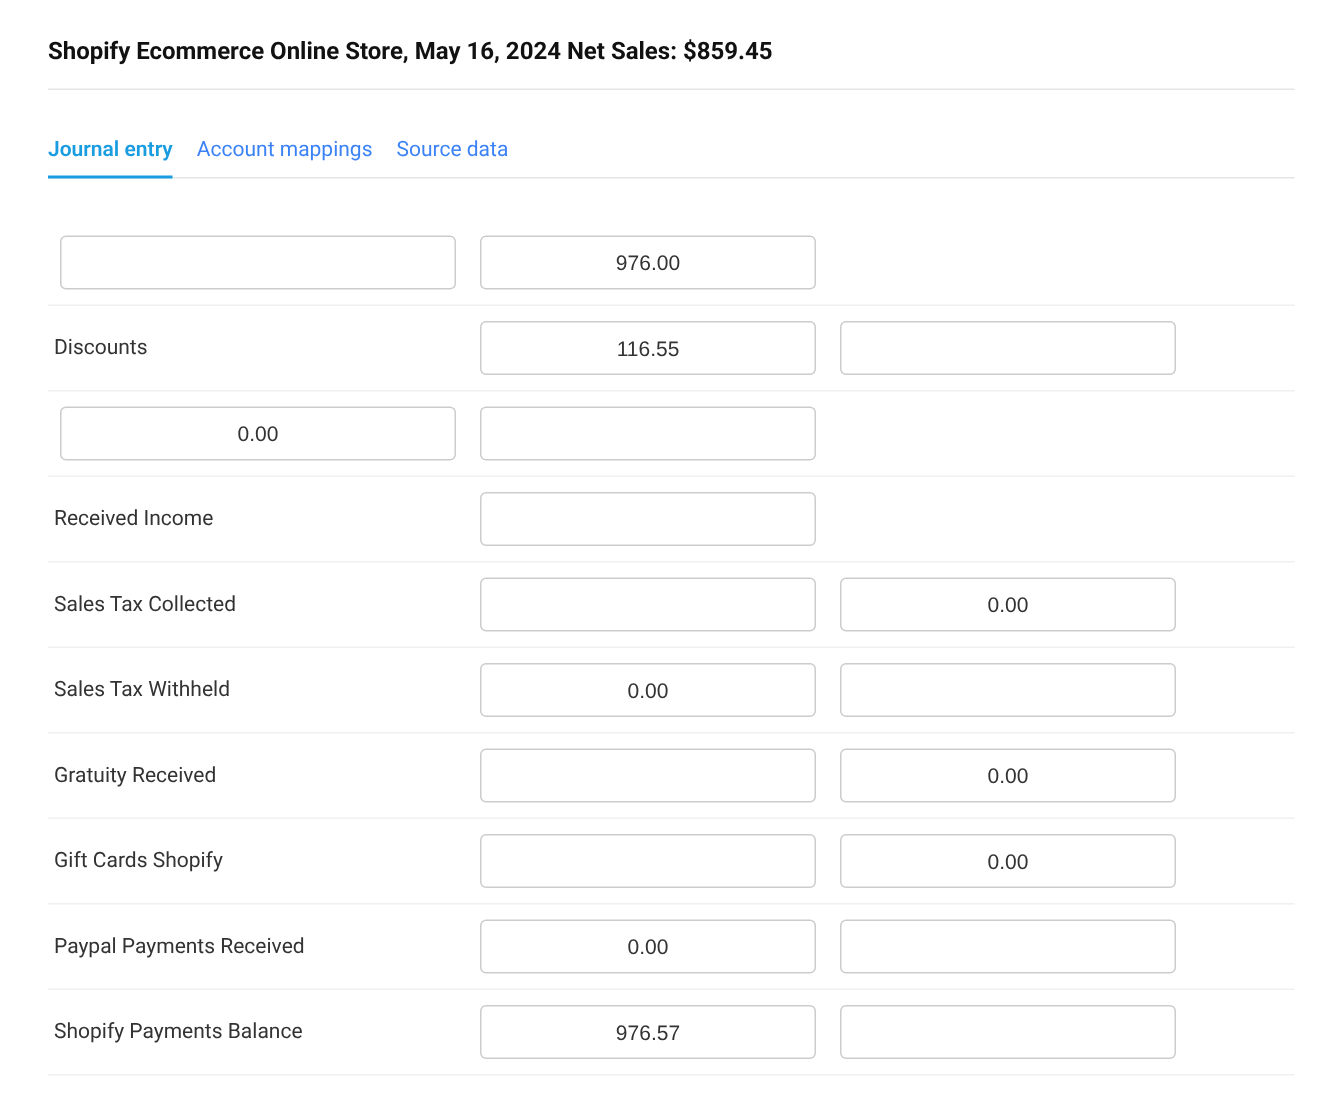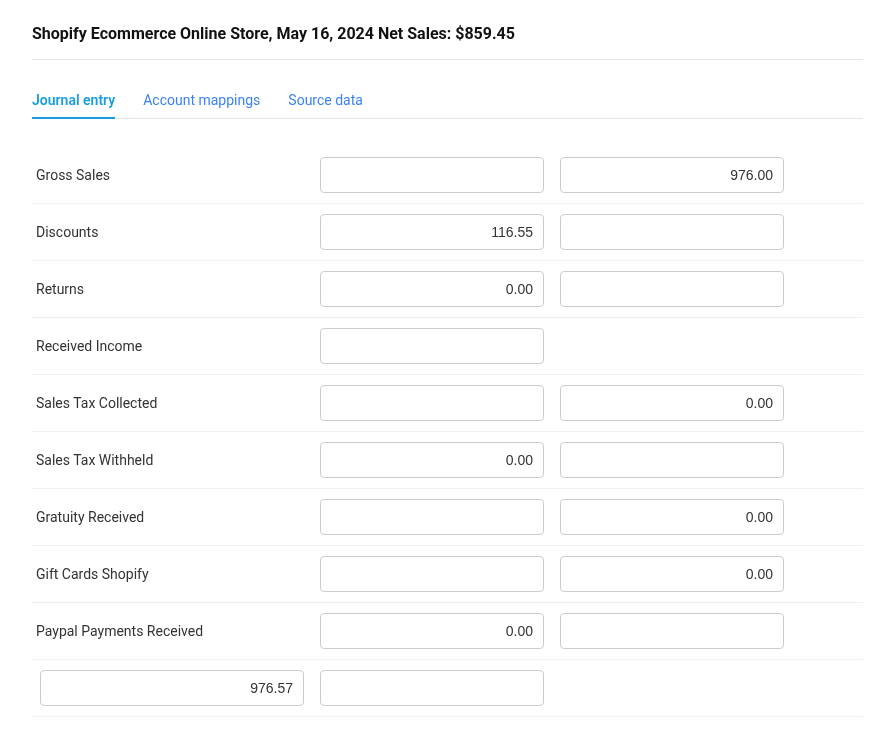--- a/index.html
+++ b/index.html
@@ -19,21 +19,21 @@
     .page-title {
       font-size: 16px;
       font-weight: 700;
       color: #111;
       margin-bottom: 32px;
       padding-bottom: 16px;
       border-bottom: 1px solid #e5e5e5;
     }
     .tabs {
       display: flex;
-      gap: 28px;
+      gap: 16px;
       margin-bottom: 28px;
       border-bottom: 1px solid #e5e5e5;
     }
     .tab {
       padding-bottom: 10px;
       cursor: pointer;
       font-size: 14px;
       color: #3b82f6;
       position: relative;
     }
@@ -81,21 +81,21 @@
       padding-left: 4px;
     }
     .input-cell {
       padding: 0 8px;
     }
     .entry-input {
       width: 100%;
       height: 36px;
       border: 1px solid #ccc;
       border-radius: 4px;
-      text-align: right;
+      text-align: center;
       padding: 0 10px;
       font-size: 14px;
       color: #333;
       background: #fff;
       outline: none;
     }
     .entry-input.empty {
       color: transparent;
     }
   </style>
@@ -106,31 +106,29 @@
 
 <div class="tabs">
   <div class="tab active">Journal entry</div>
   <div class="tab">Account mappings</div>
   <div class="tab">Source data</div>
 </div>
 
 <div class="table-container">
   <div id="table-rows">
       <div class="table-row">
-        <div class="row-label">Gross Sales</div>
         <div class="input-cell"><input type="text" class="entry-input empty" style=""></div>
         <div class="input-cell"><input type="text" class="entry-input" value="976.00" style=""></div>
       </div>
       <div class="table-row">
         <div class="row-label">Discounts</div>
         <div class="input-cell"><input type="text" class="entry-input" value="116.55" style=""></div>
         <div class="input-cell"><input type="text" class="entry-input empty" style=""></div>
       </div>
       <div class="table-row">
-        <div class="row-label">Returns</div>
         <div class="input-cell"><input type="text" class="entry-input" value="0.00" style=""></div>
         <div class="input-cell"><input type="text" class="entry-input empty" style=""></div>
       </div>
       <div class="table-row">
         <div class="row-label">Received Income</div>
         <div class="input-cell"><input type="text" class="entry-input empty" style=""></div>
       </div>
       <div class="table-row">
         <div class="row-label">Sales Tax Collected</div>
         <div class="input-cell"><input type="text" class="entry-input empty" style=""></div>
@@ -150,17 +148,18 @@
         <div class="row-label">Gift Cards Shopify</div>
         <div class="input-cell"><input type="text" class="entry-input empty" style=""></div>
         <div class="input-cell"><input type="text" class="entry-input" value="0.00" style=""></div>
       </div>
       <div class="table-row">
         <div class="row-label">Paypal Payments Received</div>
         <div class="input-cell"><input type="text" class="entry-input" value="0.00" style=""></div>
         <div class="input-cell"><input type="text" class="entry-input empty" style=""></div>
       </div>
       <div class="table-row">
+        <div class="row-label">Shopify Payments Balance</div>
         <div class="input-cell"><input type="text" class="entry-input" value="976.57" style=""></div>
         <div class="input-cell"><input type="text" class="entry-input empty" style=""></div>
       </div>
     </div>
 </div>
 
 </body></html>

